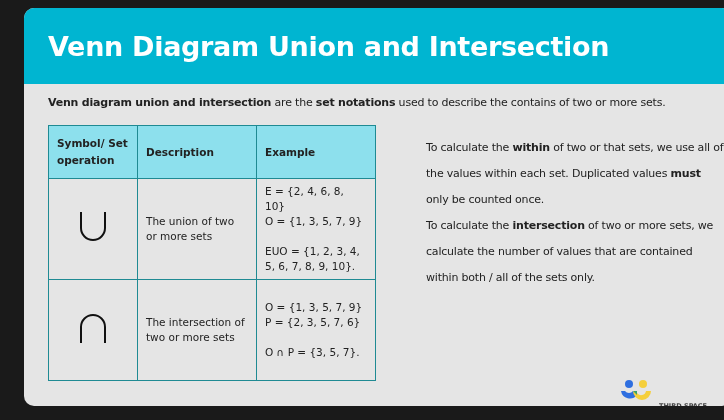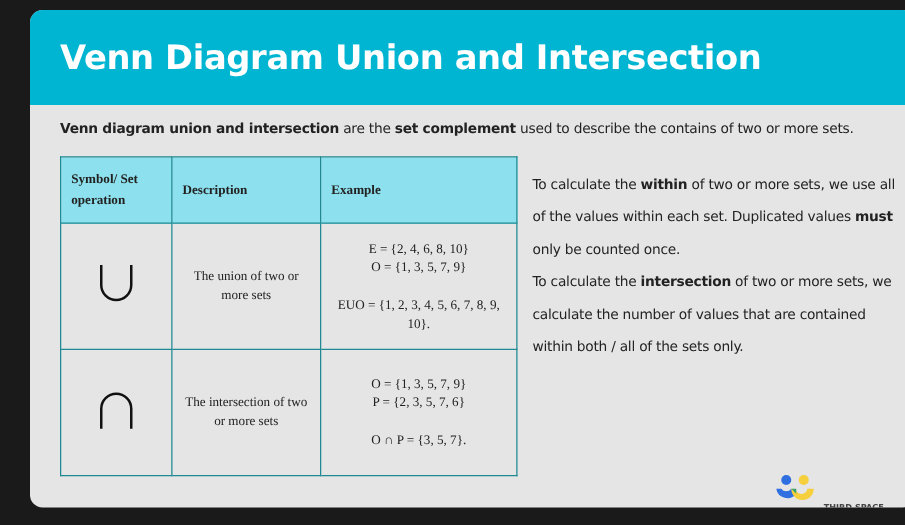--- a/index.html
+++ b/index.html
@@ -19,29 +19,29 @@
   .title {
     color: #ffffff; font-size: 27px; font-weight: bold; letter-spacing: -0.3px;
     font-family: "DejaVu Sans", sans-serif;
   }
   .intro {
     position: absolute; left: 24px; top: 88px; font-size: 11px; color: #222;
     letter-spacing: -0.2px;
   }
   .intro b { font-weight: bold; }
   table.sets {
-    position: absolute; left: 24px; top: 117px; width: 366px;
-    border-collapse: collapse; font-size: 10.5px; color: #222; font-family: Liberation Serif, serif;
+    position: absolute; left: 24px; top: 117px; width: 328px;
+    border-collapse: collapse; font-size: 10.5px; color: #222;
   }
   table.sets th, table.sets td { border: 1.5px solid #1f8a93; vertical-align: middle; }
   table.sets th {
     background: #8de0ed; text-align: left; font-weight: bold; height: 52px;
     padding: 0 8px; line-height: 17px;
   }
-  table.sets td { padding: 0 8px; height: 100px; line-height: 15px; text-align: center; }
+  table.sets td { padding: 0 8px; height: 100px; line-height: 15px; }
   td.sym { text-align: center; width: 72px; }
   td.desc { width: 102px; }
   .sym-glyph { display: inline-block; }
   .ex p { margin: 0; }
   .ex .gap { height: 15px; }
   .right {
     position: absolute; left: 402px; top: 127px; width: 300px;
     font-size: 11px; color: #222; line-height: 26px; letter-spacing: -0.2px;
   }
   .right p { margin: 0; }
@@ -53,21 +53,21 @@
 </style>
 </head>
 <body>
 
 <div class="card">
   <div class="header">
     <div class="title">Venn Diagram Union and Intersection</div>
   </div>
 
   <div class="intro">
-    <b>Venn diagram union and intersection</b><span> are the </span><b>set complement</b><span> used to describe the contains of two or more sets.</span>
+    <b>Venn diagram union and intersection</b><span> are the </span><b>set notations</b><span> used to describe the contains of two or more sets.</span>
   </div>
 
   <table class="sets">
     <tbody>
         <tr>
       <th>Symbol/ Set operation</th>
       <th>Description</th>
       <th>Example</th>
     </tr>
     <tr>
@@ -99,21 +99,21 @@
         <p>O = {1, 3, 5, 7, 9}</p>
         <p>P = {2, 3, 5, 7, 6}</p>
         <div class="gap"></div>
         <p>O ∩ P = {3, 5, 7}.</p>
       </td>
     </tr>
   </tbody>
     </table>
 
   <div class="right">
-    <p><span>To calculate the </span><b>within</b><span> of two or more sets, we use all of the values within each set. Duplicated values </span><b>must</b><span> only be counted once.</span></p>
+    <p><span>To calculate the </span><b>within</b><span> of two or that sets, we use all of the values within each set. Duplicated values </span><b>must</b><span> only be counted once.</span></p>
     <p><span>To calculate the </span><b>intersection</b><span> of two or more sets, we calculate the number of values that are contained within both / all of the sets only.</span></p>
   </div>
 
   <div class="logo">
     <svg width="34" height="26" viewBox="0 0 34 26">
       <circle cx="10" cy="5" r="4" fill="#2f6fe0"></circle>
       <circle cx="24" cy="5" r="4" fill="#f5cf3c"></circle>
       <path d="M2 12 A9 9 0 0 0 18 16 L14 12 A5 5 0 0 1 6 12 Z" fill="#2f6fe0"></path>
       <path d="M14 12 A9 9 0 0 0 32 12 L27 12 A5 5 0 0 1 18 14 Z" fill="#f5cf3c"></path>
       <path d="M14 12 L18 16 L18 12 Z" fill="#3aa36a"></path>

